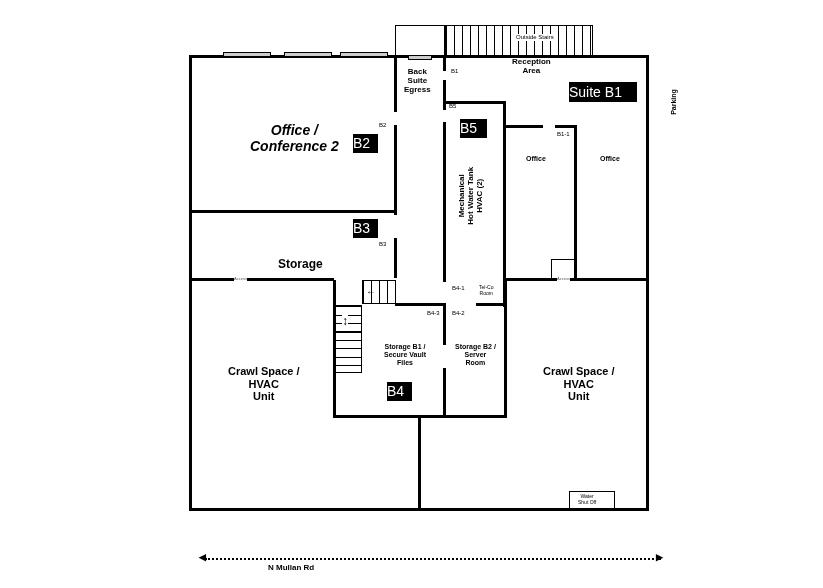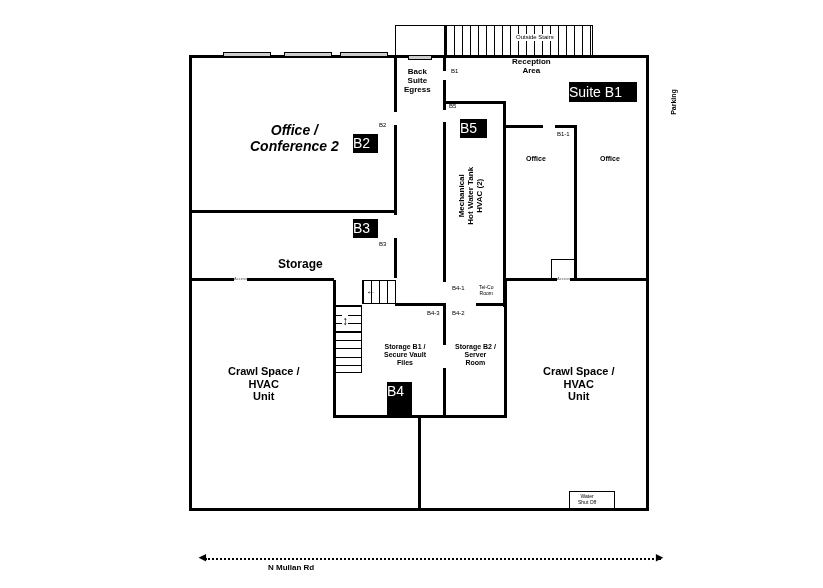--- a/index.html
+++ b/index.html
@@ -101,21 +101,21 @@
   <div class="t" style="left:479px;top:285px;font-size:5px;white-space:pre;font-weight:normal;">Tel-Co
 Room</div>
   <div class="t small" style="left:427px;top:310px;">B4-3</div>
   <div class="t small" style="left:452px;top:310px;">B4-2</div>
   <div class="t" style="left:384px;top:343px;font-size:7px;white-space:pre;">Storage B1 /
 Secure Vault
 Files</div>
   <div class="t" style="left:455px;top:343px;font-size:7px;white-space:pre;">Storage B2 /
 Server
 Room</div>
-  <div class="badge" style="left:387px;top:382px;width:25px;height:35px;line-height:19px;font-size:14px;">B4</div>
+  <div class="badge" style="left:387px;top:382px;width:25px;height:19px;line-height:19px;font-size:14px;">B4</div>
   <div class="t" style="left:228px;top:365px;font-size:11px;white-space:pre;">Crawl Space /
 HVAC
 Unit</div>
   <div class="t" style="left:543px;top:365px;font-size:11px;white-space:pre;">Crawl Space /
 HVAC
 Unit</div>
   <div class="t" style="left:578px;top:494px;font-size:5px;white-space:pre;font-weight:normal;">Water
 Shut Off</div>
 
   <div style="position:absolute;left:205px;top:558px;width:456px;border-top:2px dotted #000;"></div>

